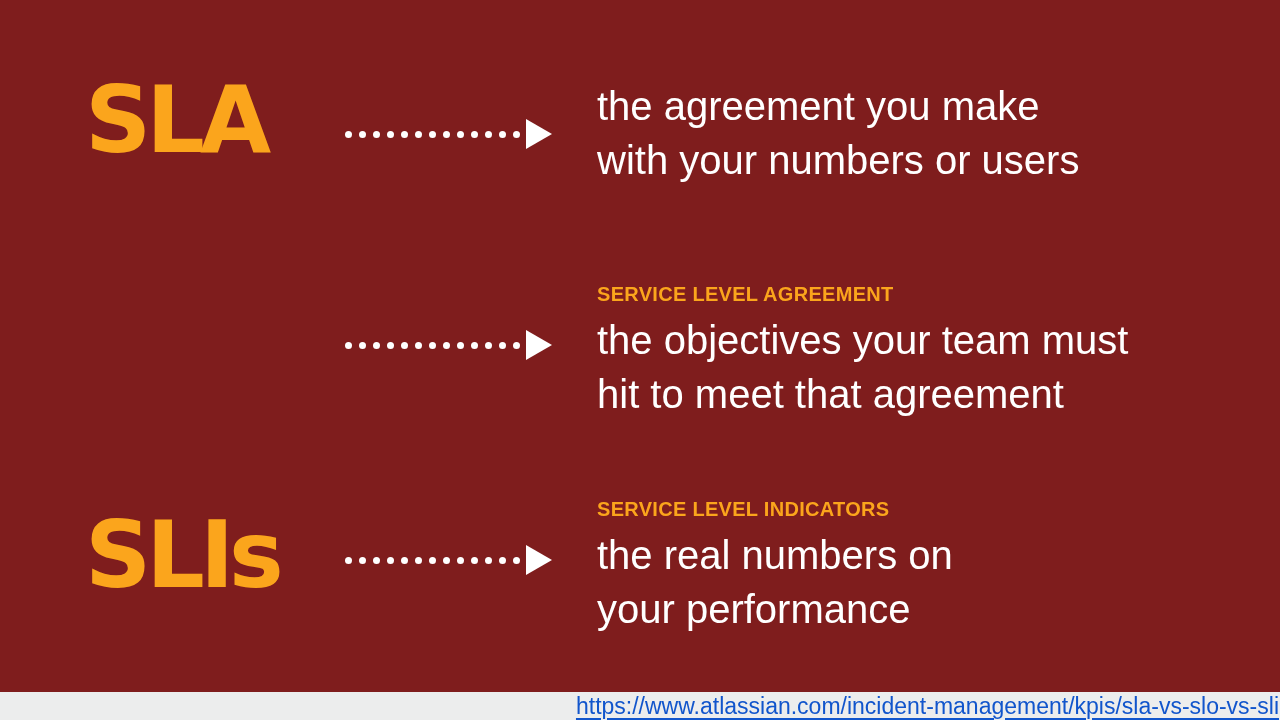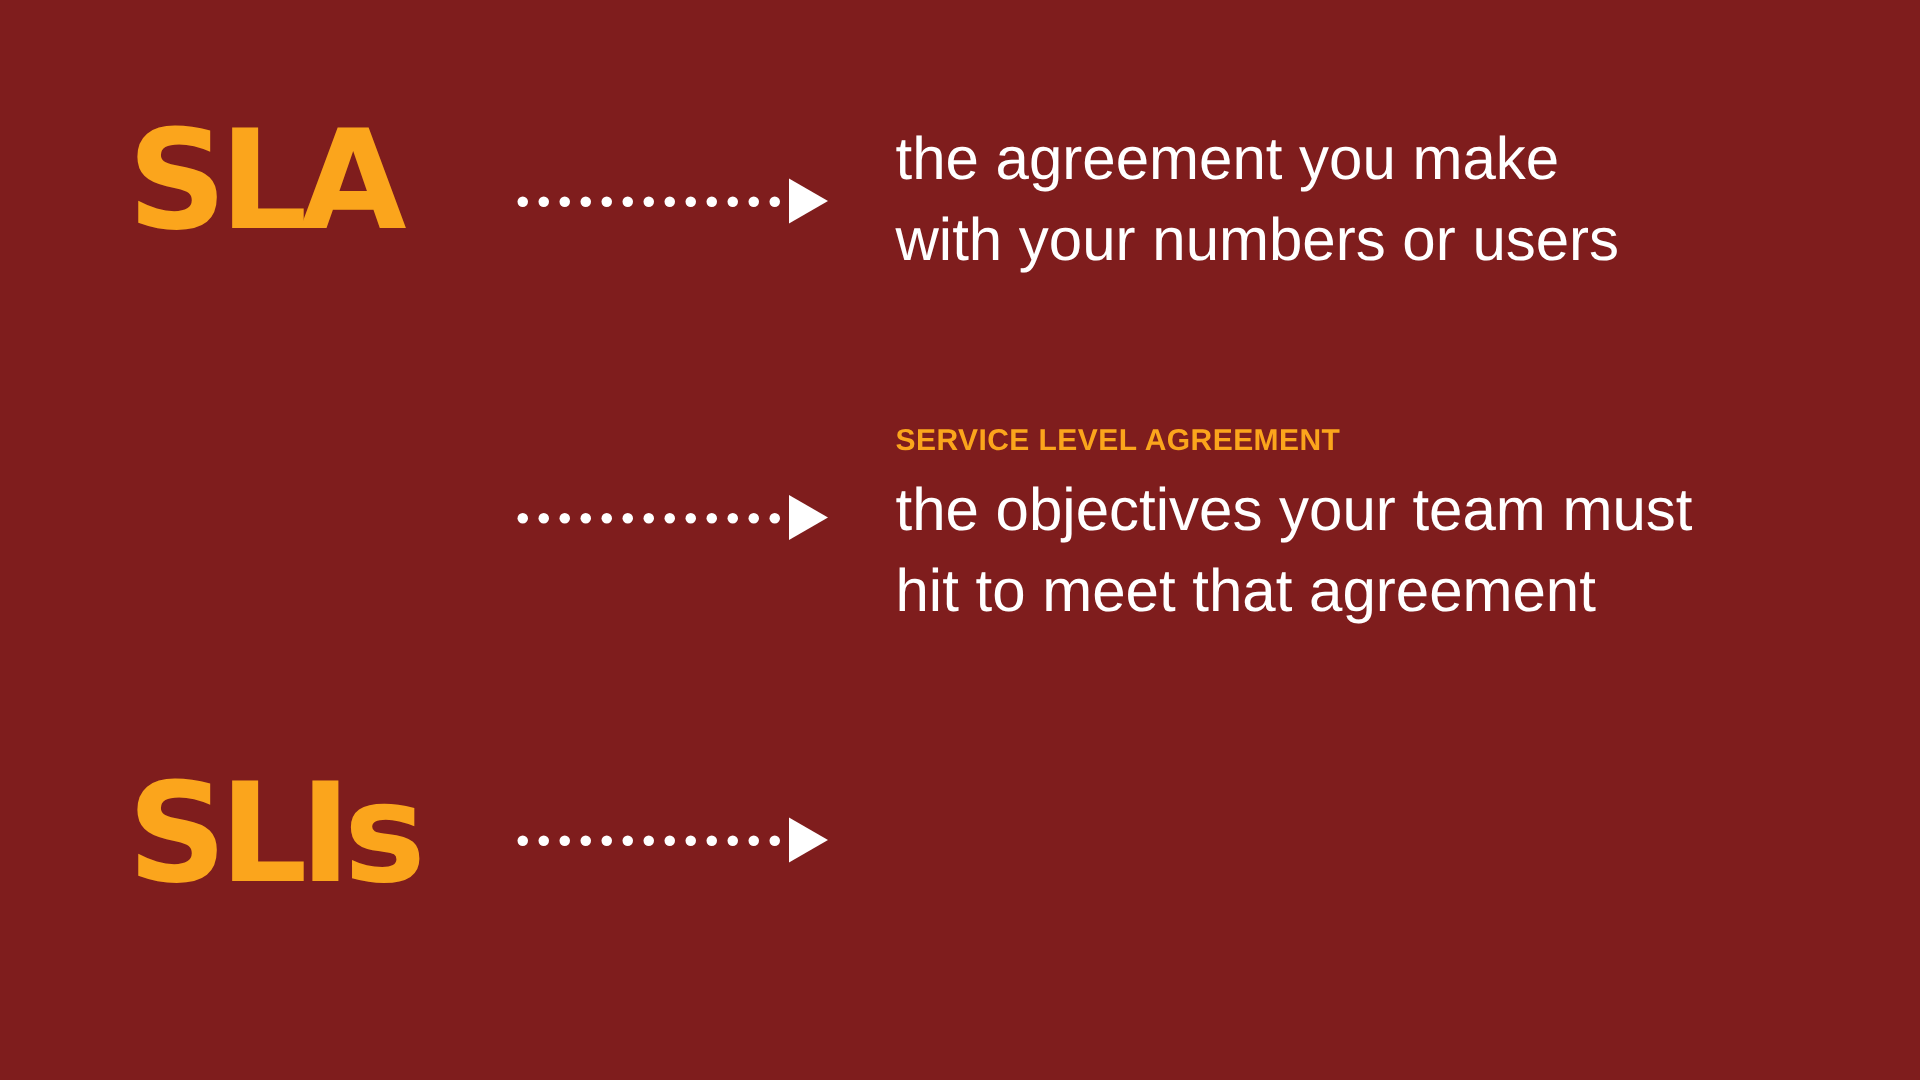--- a/index.html
+++ b/index.html
@@ -165,16 +165,26 @@
           <span class="dot"></span>
           <span class="dot"></span>
           <span class="dot"></span>
           <span class="dot"></span>
           <span class="dot"></span>
           <span class="dot"></span>
           <span class="dot"></span>
         </div>
       <div class="arrowhead"></div>
     </div>
+    <div class="textblock">
+      <div class="heading">SERVICE LEVEL INDICATORS</div>
+      <div class="desc">
+        <div>the real numbers on</div>
+        <div>your performance</div>
+      </div>
+    </div>
   </div>
 
+  <div class="footer">
+    <span class="url">https://www.atlassian.com/incident-management/kpis/sla-vs-slo-vs-sli</span>
+  </div>
 
 </div>
 
 </body></html>

